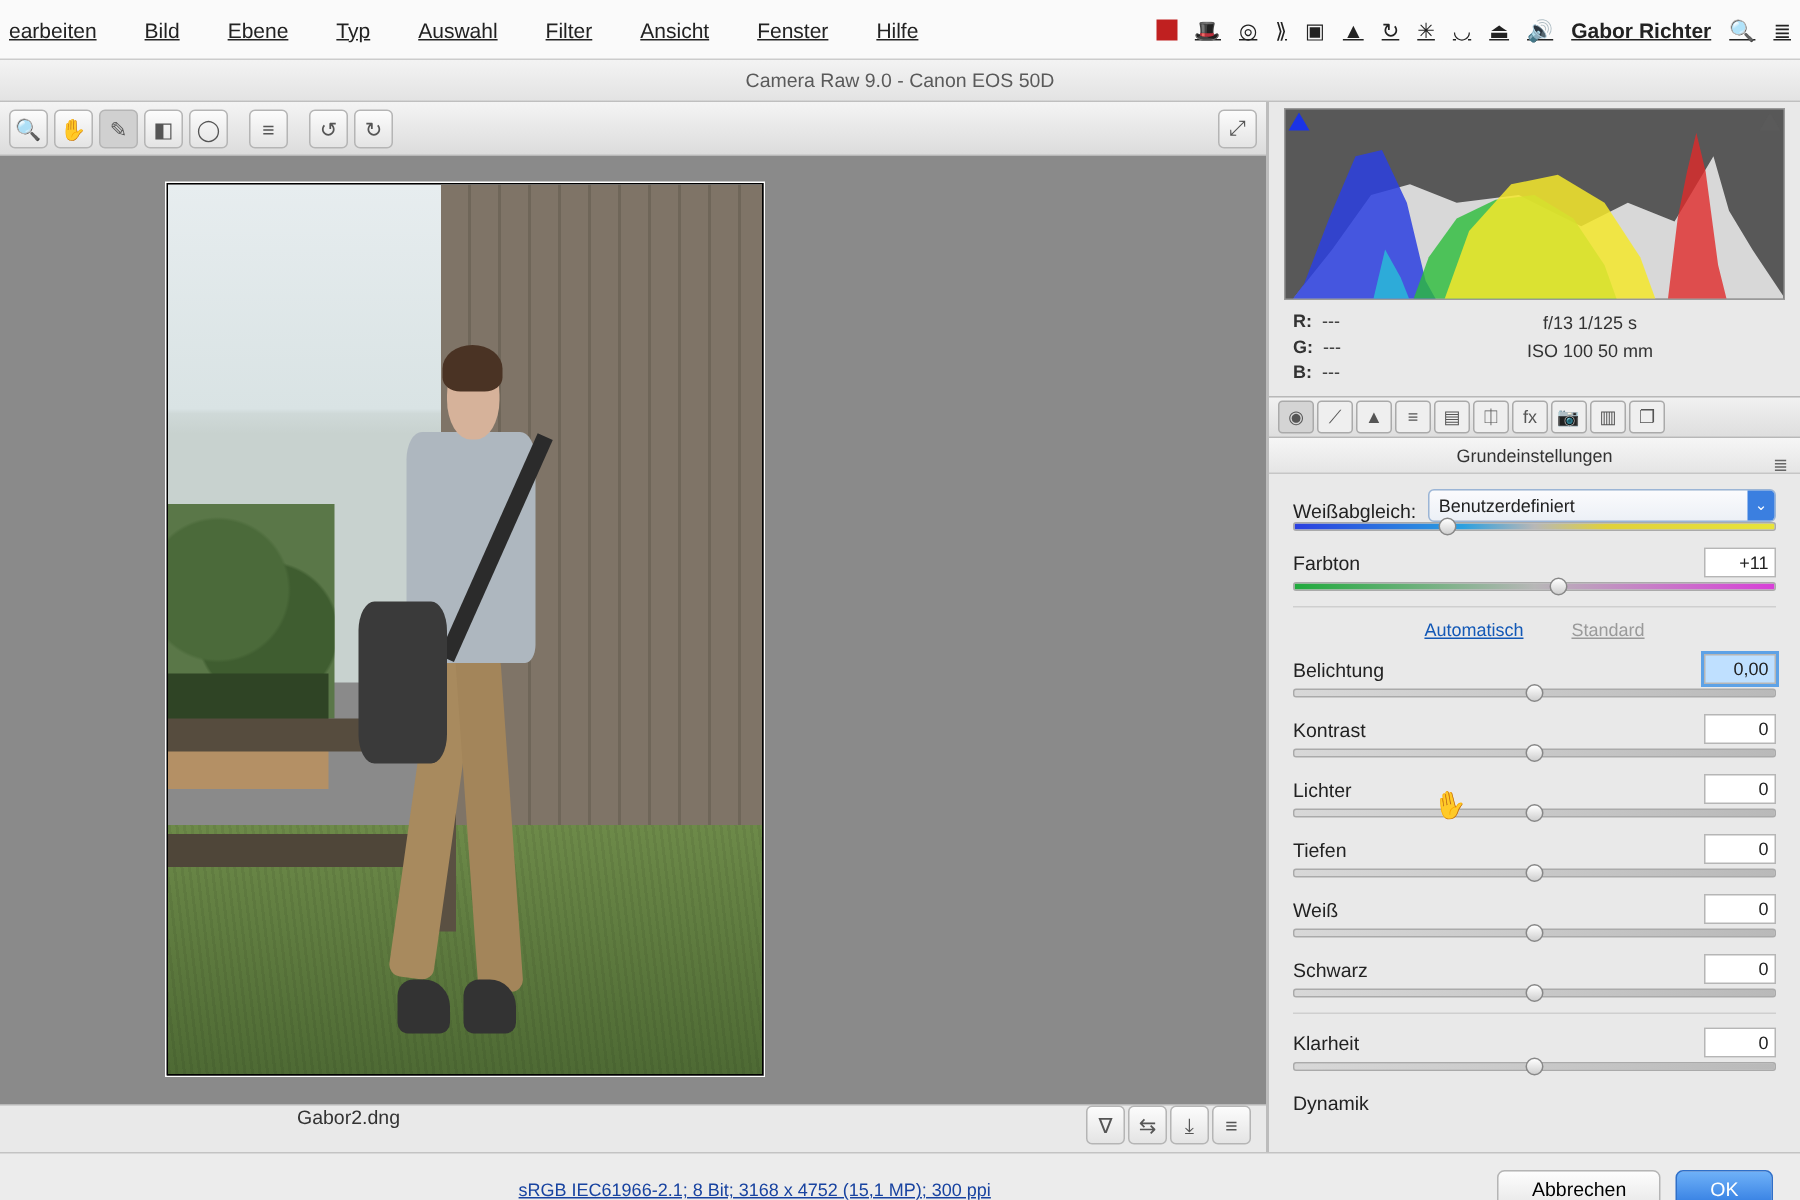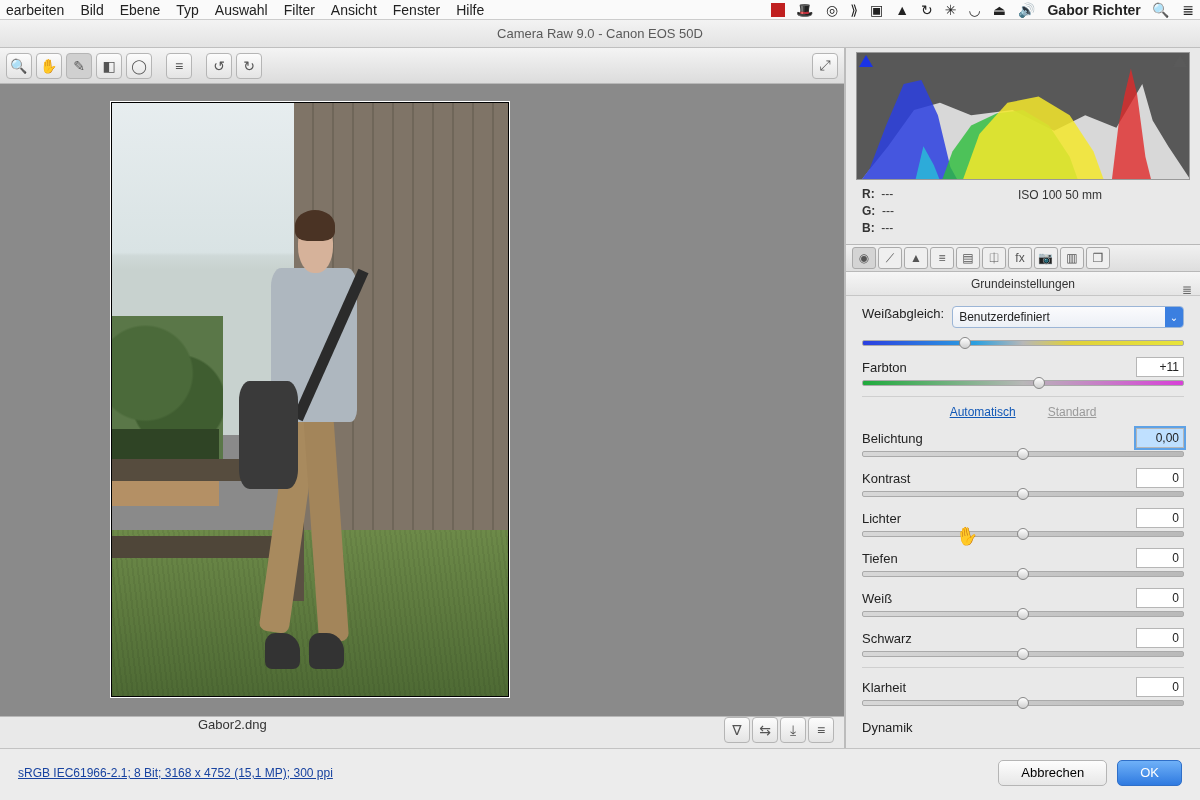--- a/index.html
+++ b/index.html
@@ -1,19 +1,19 @@
 <!DOCTYPE html>
 <html><head>
 <meta charset="utf-8">
 <style>
   * { box-sizing: border-box; margin: 0; padding: 0; font-family: -apple-system, "Helvetica Neue", Arial, sans-serif; }
   body { width: 1200px; height: 800px; background: #ececec; overflow: hidden; font-size: 13px; color: #222; }
 
   
-  .mac-menu { height: 20px; background: #fafafa; border-bottom: 1px solid #ccc; display: flex; align-items: center; padding: 0 6px; gap: 16px; }
+  .mac-menu { height: 40px; background: #fafafa; border-bottom: 1px solid #ccc; display: flex; align-items: center; padding: 0 6px; gap: 32px; text-decoration: underline; }
   .mac-menu span { font-size: 14px; }
   .mac-right { margin-left: auto; display: flex; align-items: center; gap: 12px; }
   .mic { width: 14px; height: 14px; }
 
   
   .win-title { height: 28px; background: linear-gradient(#f3f3f3,#e3e3e3); border-bottom: 1px solid #bfbfbf; display: flex; align-items: center; justify-content: center; font-size: 13px; color: #5a5a5a; }
 
   
   .frame { display: flex; height: 700px; }
   .left  { width: 846px; background: #e9e9e9; display: flex; flex-direction: column; border-right: 2px solid #bcbcbc; }
@@ -85,28 +85,28 @@
   .track-tint{background:linear-gradient(90deg,#1faa3c,#b7b7b7 50%,#d83fd8);}
   .track-gray{background:linear-gradient(90deg,#d8d8d8,#b9b9b9);}
 
   hr.sep{border:none;border-top:1px solid #cfcfcf;margin:8px 0;}
 
   .links{display:flex;justify-content:center;gap:32px;margin:4px 0 8px;}
   .links a{font-size:12px;}
   .links .auto{color:#1258b6;text-decoration:underline;}
   .links .std{color:#9a9a9a;text-decoration:underline;}
 
-  .wb-row{display:flex;align-items:flex-start;gap:8px;margin-bottom:12px;}
+  .wb-row{display:flex;align-items:flex-end;gap:8px;}
   .wb-row label{font-size:13px;}
   .wb-select{flex:1;height:22px;border:1px solid #9bb5d6;border-radius:4px;background:linear-gradient(#fbfbfd,#ecf0f6);display:flex;align-items:center;padding:0 6px;font-size:12px;position:relative;}
   .wb-select .chev{position:absolute;right:0;top:0;width:18px;height:100%;background:#3b7fe0;border-radius:0 3px 3px 0;display:flex;align-items:center;justify-content:center;color:#fff;font-size:10px;}
 
   
   .footer { height:48px; background:#ececec; border-top:1px solid #c3c3c3; display:flex; align-items:center; padding:0 18px;}
-  .footer .meta{flex:1;text-align:left;}
+  .footer .meta{flex:1;text-align:center;}
   .footer .meta a{color:#1843a0;font-size:12px;text-decoration:underline;}
   .footer .btn{height:26px;padding:0 22px;border:1px solid #b5b5b5;border-radius:5px;background:linear-gradient(#fdfdfd,#e7e7e7);font-size:13px;margin-left:10px;}
   .footer .btn.primary{background:linear-gradient(#6fb1f8,#2f7ae0);border-color:#2f6fc8;color:#fff;}
 
   .cur-hand{position:absolute;left:956px;top:526px;font-size:18px;transform:rotate(-10deg);pointer-events:none;}
 </style>
 </head>
 <body>
 
 <div class="mac-menu">
@@ -210,20 +210,21 @@
       </div>
     </div>
 
     <div class="readout">
       <div class="rgb">
         <div><b>R:</b>&nbsp;&nbsp;<span>---</span></div>
         <div><b>G:</b>&nbsp;&nbsp;<span>---</span></div>
         <div><b>B:</b>&nbsp;&nbsp;<span>---</span></div>
       </div>
       <div class="exif">
+        <div>f/13   1/125 s</div>
         <div>ISO 100   50 mm</div>
       </div>
     </div>
 
     <div class="tab-row">
       <div class="tab active">◉</div>
       <div class="tab">⟋</div>
       <div class="tab">▲</div>
       <div class="tab">≡</div>
       <div class="tab">▤</div>

